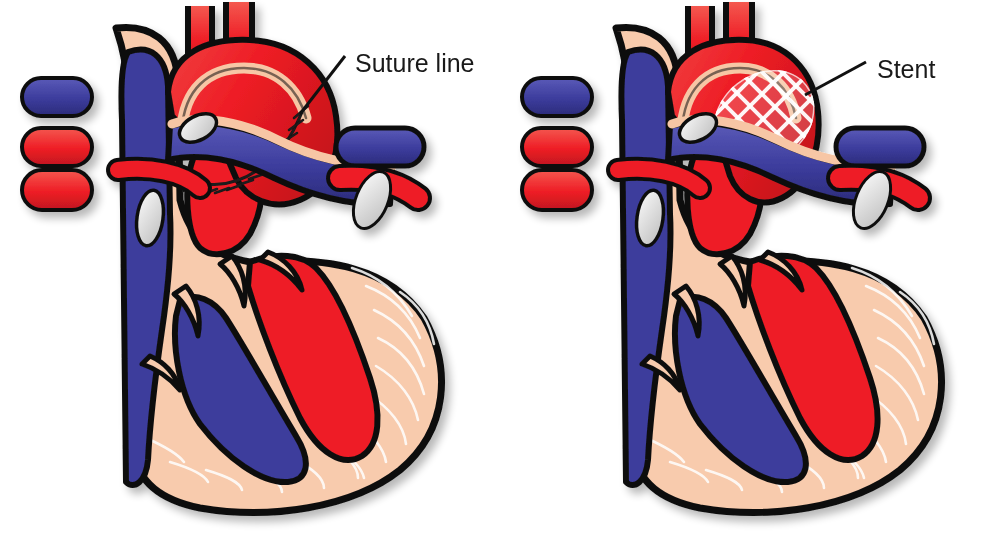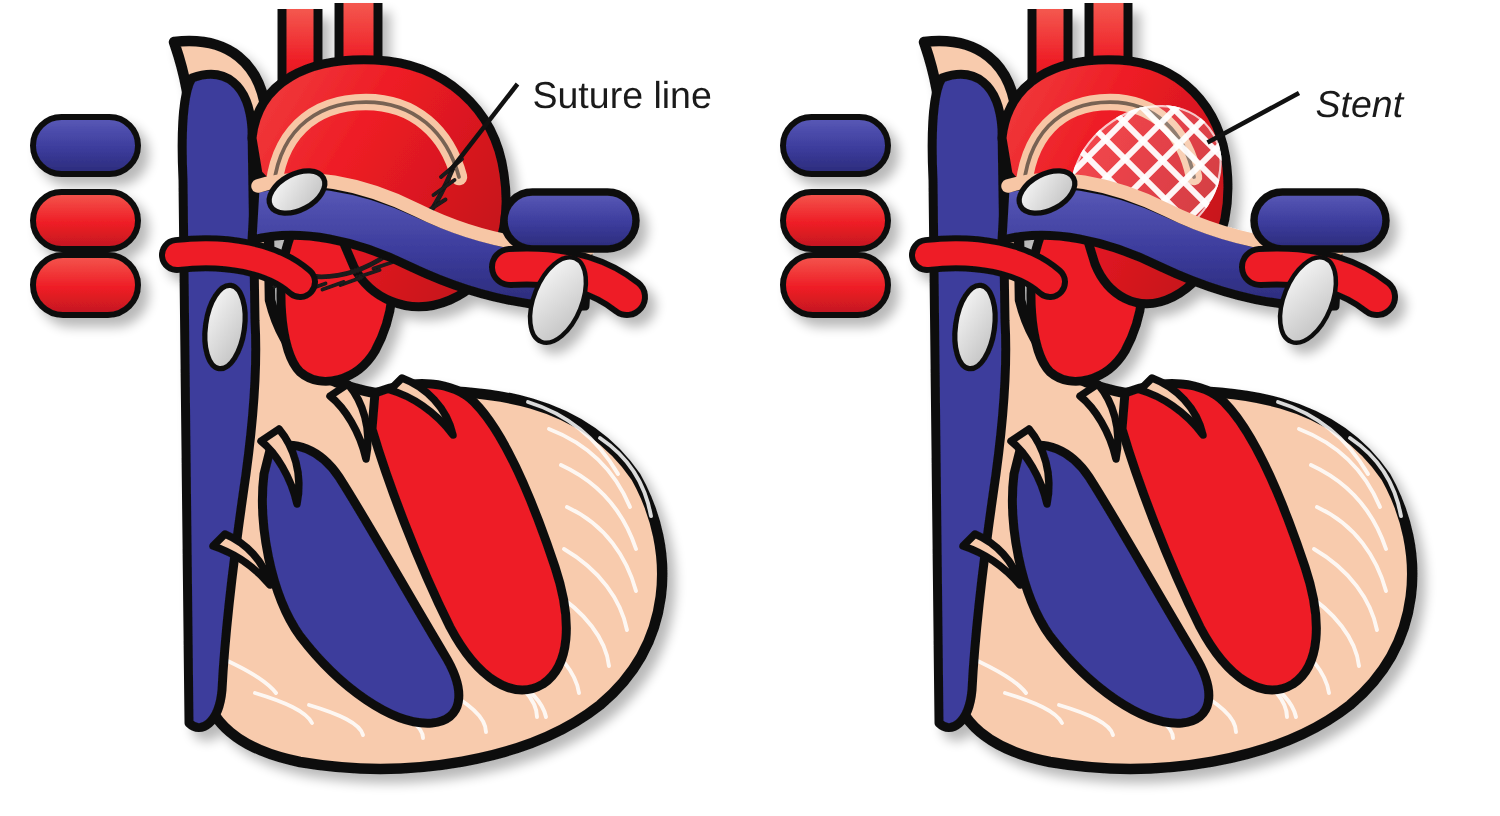--- a/index.html
+++ b/index.html
@@ -20,21 +20,21 @@
     height: 544px;
     background: #ffffff;
   }
   .panel {
     position: absolute;
     top: 0;
     height: 544px;
     width: 500px;
   }
   #panel-left  { left: 0; }
-  #panel-right { left: 500px; font-style: italic; }
+  #panel-right { left: 500px; }
 
   svg.heart-svg {
     display: block;
     width: 500px;
     height: 544px;
   }
 
   .callout-label {
     font-family: "Liberation Sans", sans-serif;
     font-size: 25px;

